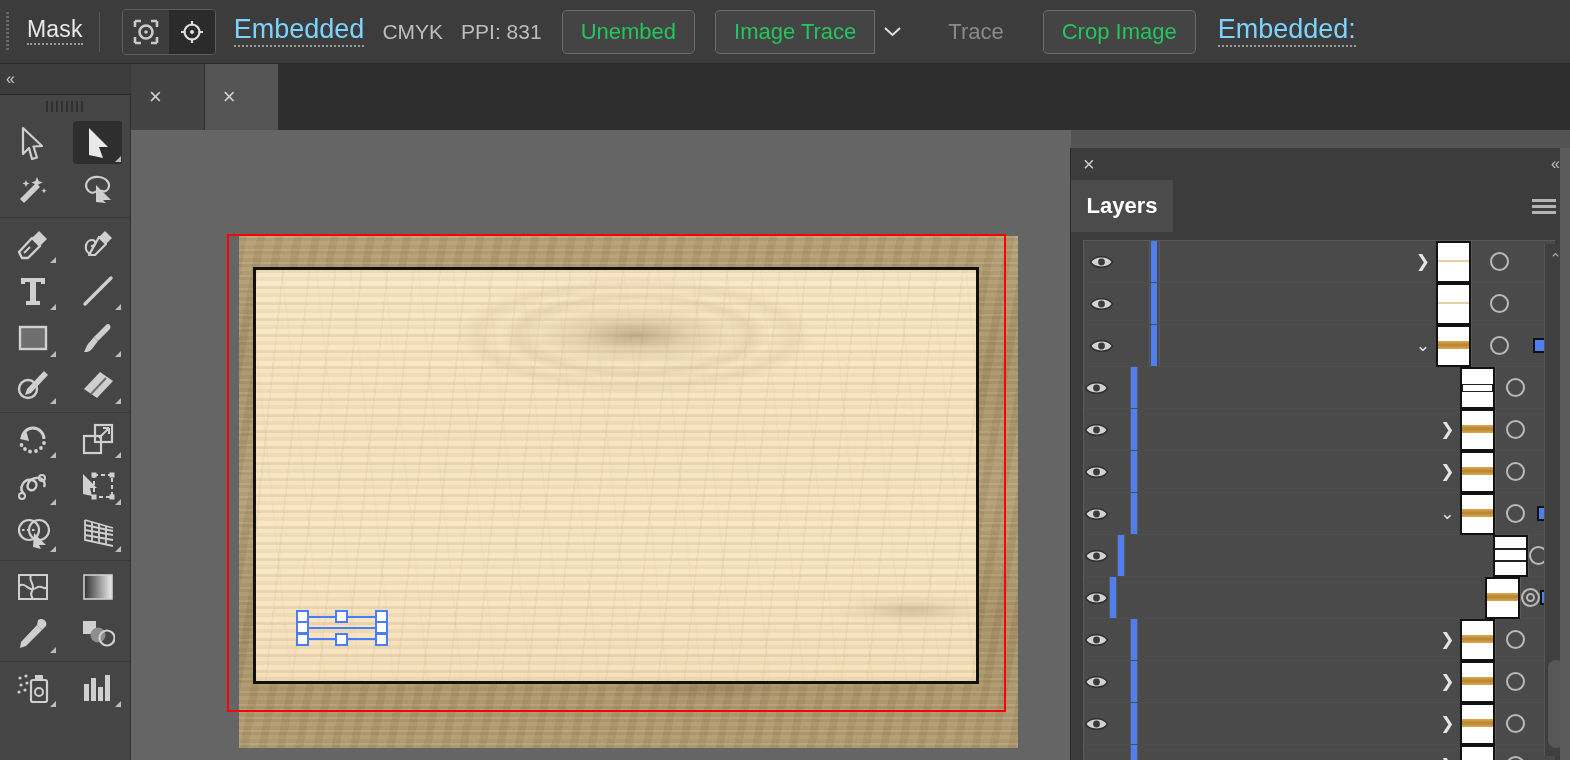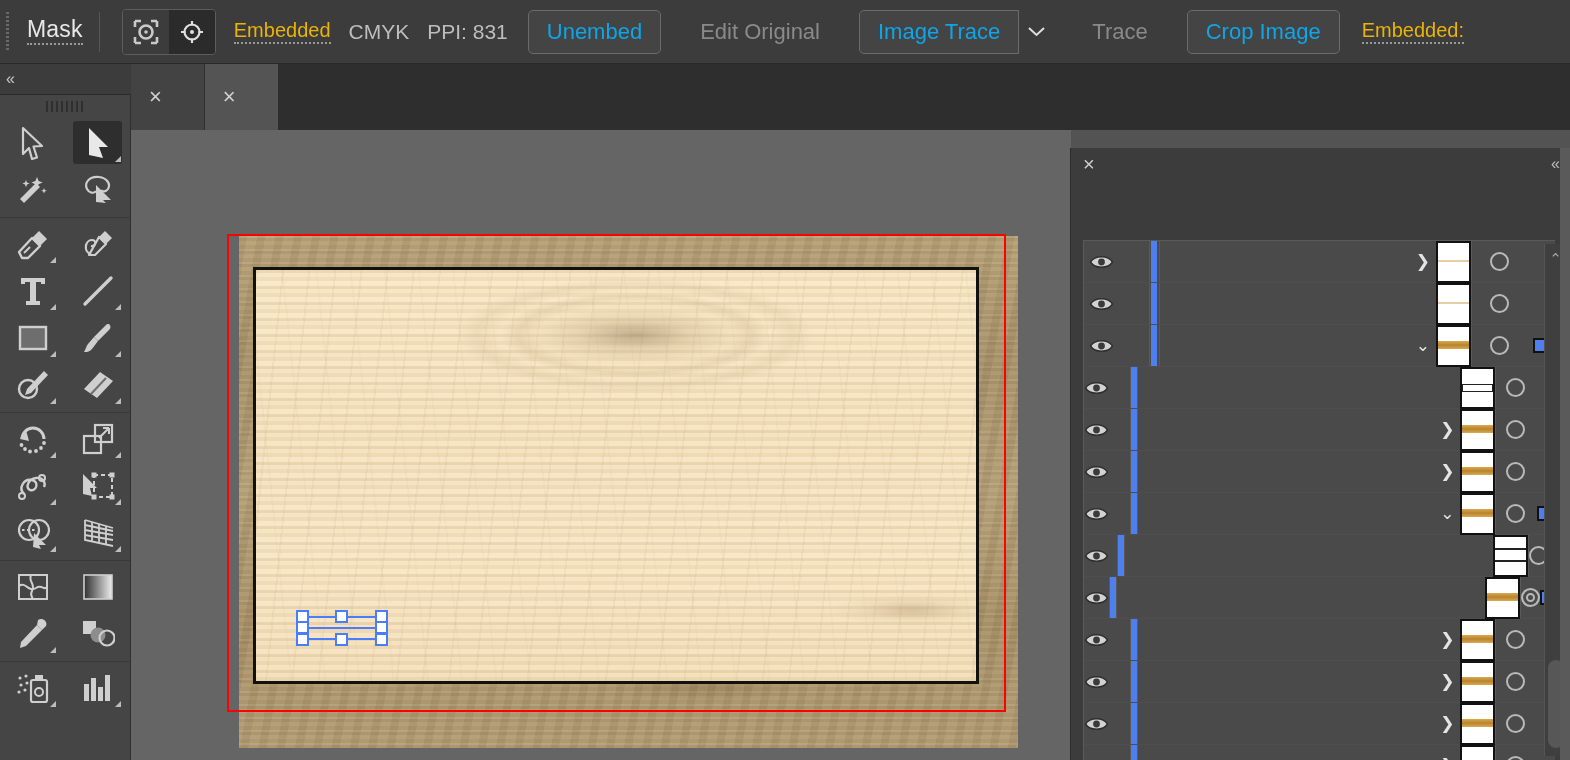--- a/index.html
+++ b/index.html
@@ -33,27 +33,27 @@
   .cb-togglegroup {
     display: flex; border: 1px solid #5d5d5d; border-radius: 4px; overflow: hidden;
     margin-left: 6px;
   }
   .cb-toggle {
     width: 46px; height: 44px; display: flex; align-items: center; justify-content: center;
     background: #3c3c3c;
   }
   .cb-toggle.active { background: #2b2b2b; }
   .cb-text {
-    color: #eab308; font-size: 20px; margin-left: 18px; white-space: nowrap;
+    color: #7dd3fc; font-size: 27px; margin-left: 18px; white-space: nowrap;
   }
   .cb-text.dotted { border-bottom: 2px dotted #9a9a9a; padding-bottom: 2px; line-height: 1; }
   .cb-text.dim { color: #bdbdbd; font-size: 21px; }
   .cb-btn {
     height: 44px; padding: 0 18px; border: 1px solid #6b6b6b; border-radius: 5px;
-    background: #444444; color: #0ea5e9; font-size: 22px;
+    background: #444444; color: #22c55e; font-size: 22px;
     display: flex; align-items: center; justify-content: center; margin-left: 20px;
     white-space: nowrap;
   }
   .cb-btn.flat { border-color: transparent; background: transparent; color: #8a8a8a; }
   .cb-split { display: flex; align-items: center; margin-left: 20px; }
   .cb-split .cb-btn { margin-left: 0; border-top-right-radius: 0; border-bottom-right-radius: 0; }
   .cb-chev {
     height: 44px; width: 34px; display: flex; align-items: center; justify-content: center;
     color: #e8e8e8; font-size: 17px;
   }
@@ -272,21 +272,20 @@
           <circle cx="15" cy="15" r="2" fill="#e0e0e0"></circle>
         </svg>
       </div>
     </div>
 
     <div class="cb-text dotted">Embedded</div>
     <div class="cb-text dim">CMYK</div>
     <div class="cb-text dim">PPI: 831</div>
 
     <div class="cb-btn">Unembed</div>
-    <div class="cb-btn flat">Edit Original</div>
 
     <div class="cb-split">
       <div class="cb-btn">Image Trace</div>
       <div class="cb-chev">
         <svg width="17" height="11" viewBox="0 0 17 11">
             <path d="M1 2 L8.5 9 L16 2" stroke="#e0e0e0" stroke-width="2" fill="none"></path>
           </svg>
       </div>
     </div>
 
@@ -579,20 +578,27 @@
       <div class="sel-h sq" style="left:39px;top:23px;"></div>
       <div class="sel-h sq" style="left:79px;top:23px;"></div>
     </div>
   </div>
 
   <div class="layers-panel">
     <div class="lp-top">
       <span class="lp-close">×</span>
       <span class="lp-collapse">«</span>
     </div>
+    <div class="lp-tabrow">
+      <div class="lp-tab">Layers</div>
+      <div class="lp-tabfill"></div>
+      <div class="lp-menu">
+          <i></i>
+        </div>
+    </div>
 
     <div class="lp-list" id="layer-list">
         <div class="lrow">
           <span class="c-eye">
             <svg width="25" height="16" viewBox="0 0 25 16">
               <path d="M1.5 8 C6 1 19 1 23.5 8 C19 15 6 15 1.5 8 Z" fill="#d2d2d2" stroke="#2f2f2f" stroke-width="1.4"></path>
               <circle cx="12.5" cy="8" r="3.4" fill="#3a3a3a"></circle>
             </svg>
           </span>
           <span class="c-lock"></span>

